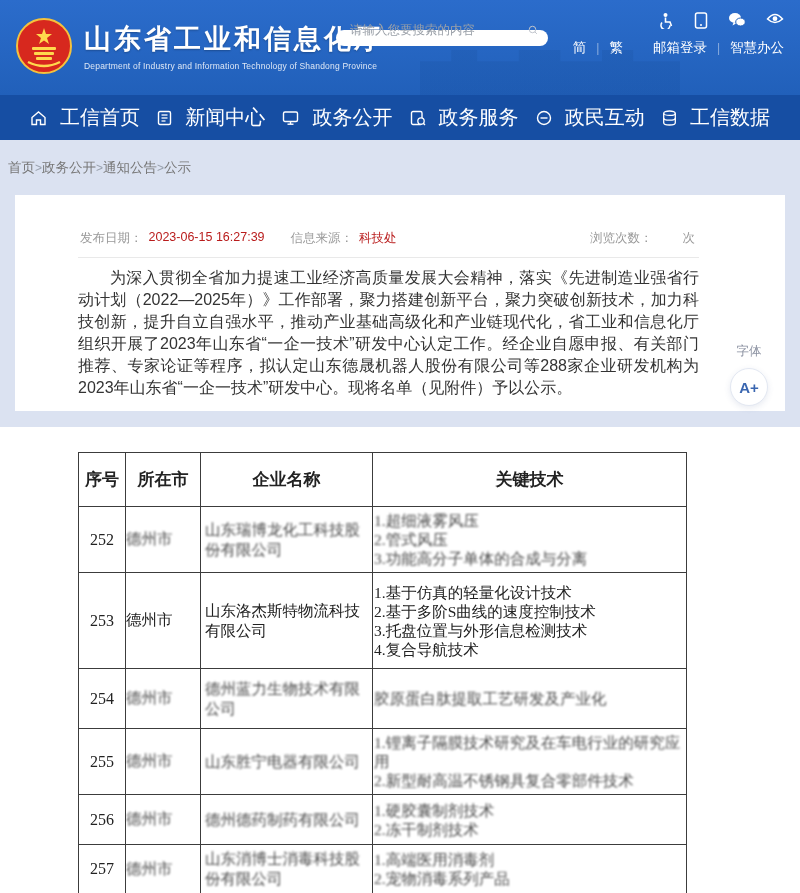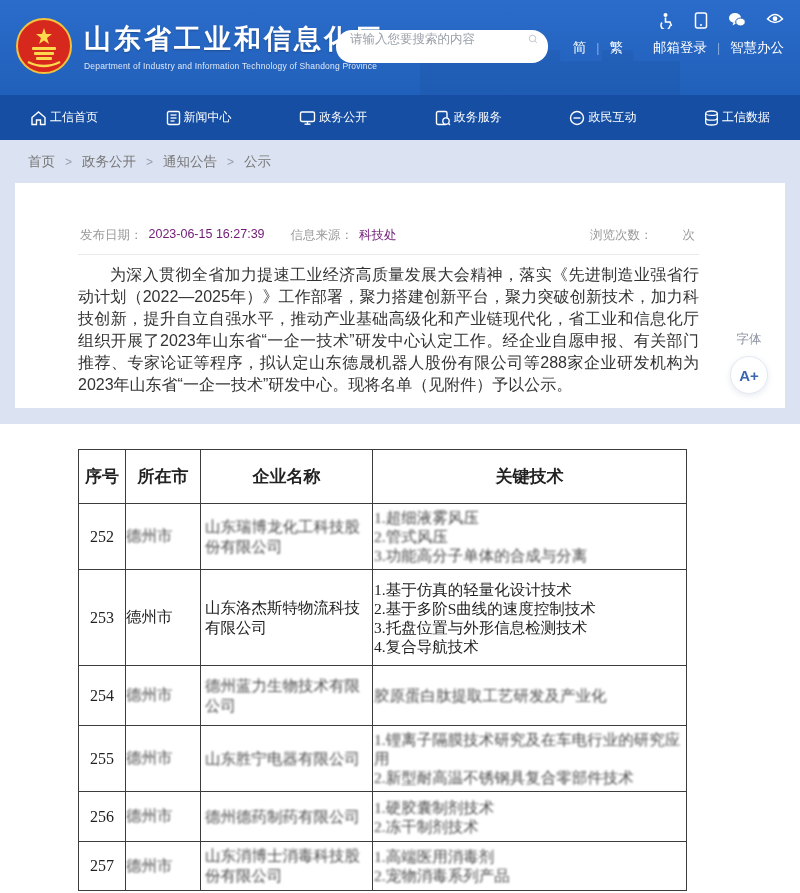--- a/index.html
+++ b/index.html
@@ -9,50 +9,50 @@
   
   .hdr { height:95px; background:linear-gradient(180deg,#2b6ccb 0%,#2160ba 100%); position:relative; color:#fff; }
   .hdr-water { position:absolute; right:120px; top:20px; width:260px; height:75px; opacity:.12;
     background:linear-gradient(0deg,#0c3a7a 60%,transparent 60%); 
     clip-path:polygon(0 100%,0 55%,12% 55%,12% 30%,22% 30%,22% 55%,38% 55%,38% 10%,46% 0,54% 10%,54% 55%,70% 55%,70% 35%,82% 35%,82% 55%,100% 55%,100% 100%); }
   .logo-row { position:absolute; left:16px; top:18px; display:flex; align-items:center; }
   .emblem { width:56px; height:56px; flex:0 0 auto; }
   .site-names { margin-left:12px; }
   .site-title { font-size:27px; font-weight:bold; letter-spacing:3px; text-shadow:0 1px 2px rgba(0,0,0,.25); }
   .site-sub { font-size:8.5px; letter-spacing:.2px; opacity:.85; margin-top:4px; }
-  .search { position:absolute; left:336px; top:30px; width:212px; height:33px; background:#fff; border-radius:16px;
+  .search { position:absolute; left:336px; top:30px; width:212px; height:16px; background:#fff; border-radius:16px;
     display:flex; align-items:center; padding:0 10px 16px 14px;gap:17px; }
   .search input { border:none; outline:none; flex:1; font-size:12.5px; color:#333; background:transparent; }
   .search input::placeholder { color:#9aa0a8; }
   .topright { position:absolute; right:16px; top:12px; text-align:right; }
   .tr-icons { display:flex; justify-content:flex-end; gap:20px; margin-bottom:10px; }
   .tr-icons svg { display:block; }
   .tr-links { font-size:13.5px; display:flex; align-items:center; gap:10px; color:#fff; }
   .tr-links .sep { color:rgba(255,255,255,.45); font-size:12px; }
   .tr-links .lnk { cursor:pointer; }
   .gap-w { width:10px; }
 
   
   .nav { height:45px; background:#164ea3; display:flex; align-items:center; justify-content:space-between; padding:0 30px; }
-  .nav-item { display:flex; align-items:center; gap:3px; color:#fff; font-size:12px; cursor:pointer; }
+  .nav-item { display:flex; align-items:center; gap:13px; color:#fff; font-size:20px; cursor:pointer; }
   .nav-item svg { display:block; }
 
   
   .band { background:#dbe2f1; padding-bottom:16px; }
-  .crumbs { height:43px; display:flex; align-items:center; padding-left:28px; font-size:13.5px; color:#777; gap:10px; }
+  .crumbs { height:55px; display:flex; align-items:center; padding-left:8px; font-size:13.5px; color:#777; }
   .crumbs .sep { color:#99a0ad; font-size:12px; }
   .crumbs .crumb { cursor:pointer; }
 
   
   .card { margin:0 15px; background:#fff; position:relative; padding:20px 86px 12px 63px; }
   .a-title { text-align:center; font-size:25px; font-weight:bold; color:#333; letter-spacing:1px; }
-  .a-meta { margin-top:24px; display:flex; font-size:12.5px; color:#999; }
+  .a-meta { margin-top:15px; display:flex; font-size:12.5px; color:#999; }
   .a-meta .m-left { display:flex; gap:6px; padding-left:2px; }
   .a-meta .m-right { margin-left:auto; display:flex; gap:4px; padding-right:4px; }
-  .a-meta .m-val { color:#701a75; }
+  .a-meta .m-val { color:#b91c1c; }
   .a-divider { border-bottom:1px solid #e9e9e9; margin-top:10px; }
   .a-body { margin-top:9px; font-size:16px; color:#333; line-height:22px; text-align:justify; text-indent:2em; }
   .font-widget { position:absolute; right:14px; top:148px; width:44px; text-align:center; }
   .fw-label { font-size:12.5px; color:#8a90a0; margin-bottom:8px; }
   .fw-btn { width:38px; height:38px; margin:0 auto; border-radius:50%; background:#fff; border:1px solid #e3e8f2;
     box-shadow:0 2px 6px rgba(60,80,140,.12); display:flex; align-items:center; justify-content:center;
     color:#3a66b0; font-size:15px; font-weight:bold; cursor:pointer; }
 
   
   .table-wrap { background:#fff; padding:25px 0 0 78px; }

